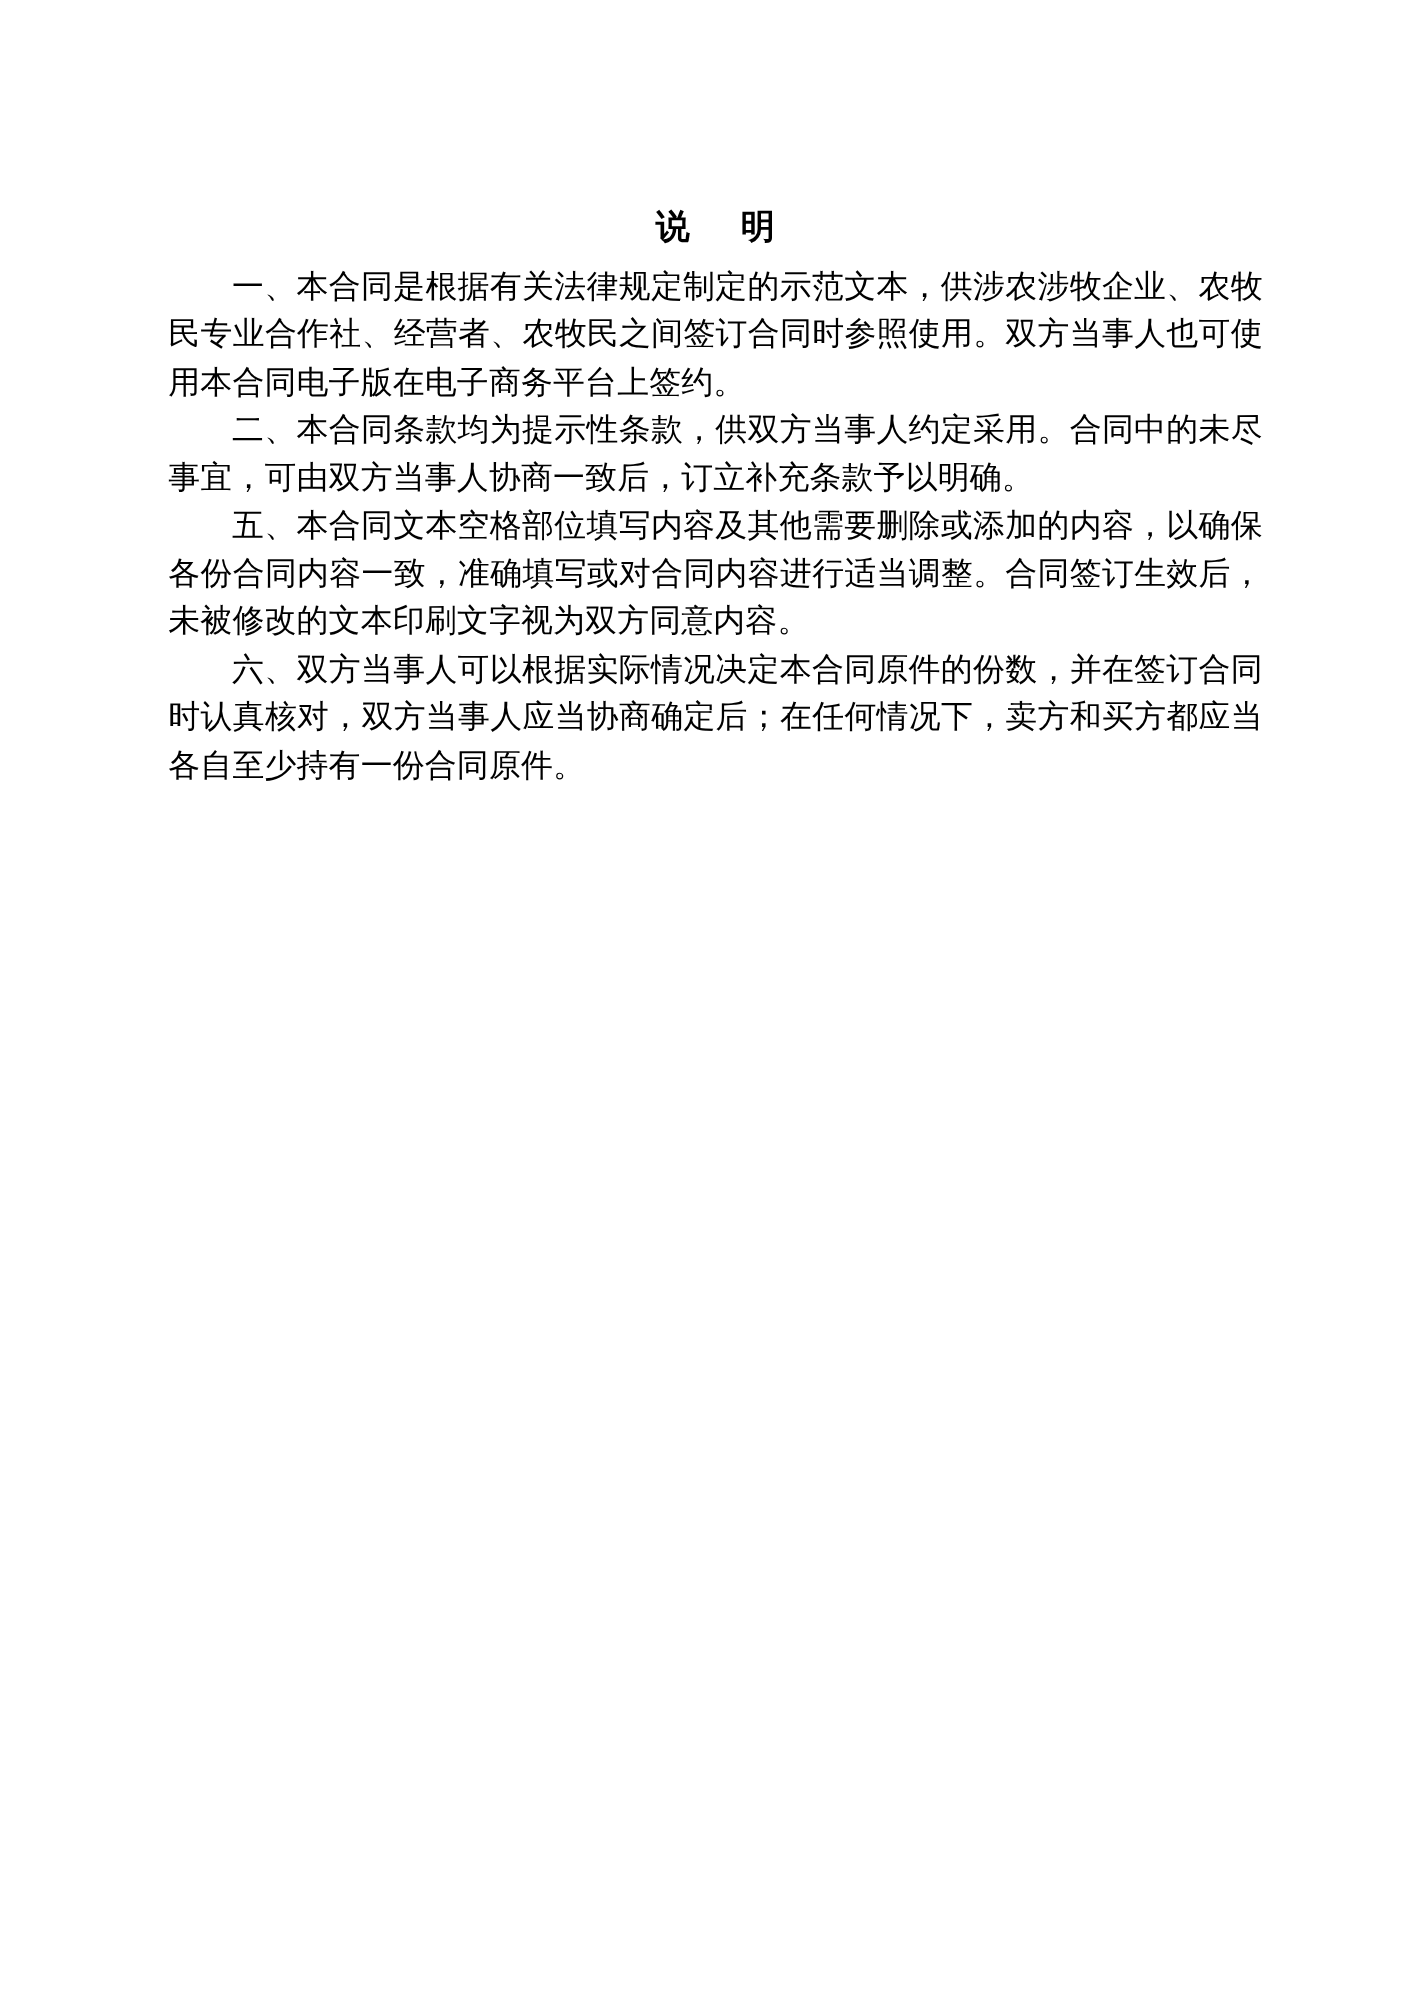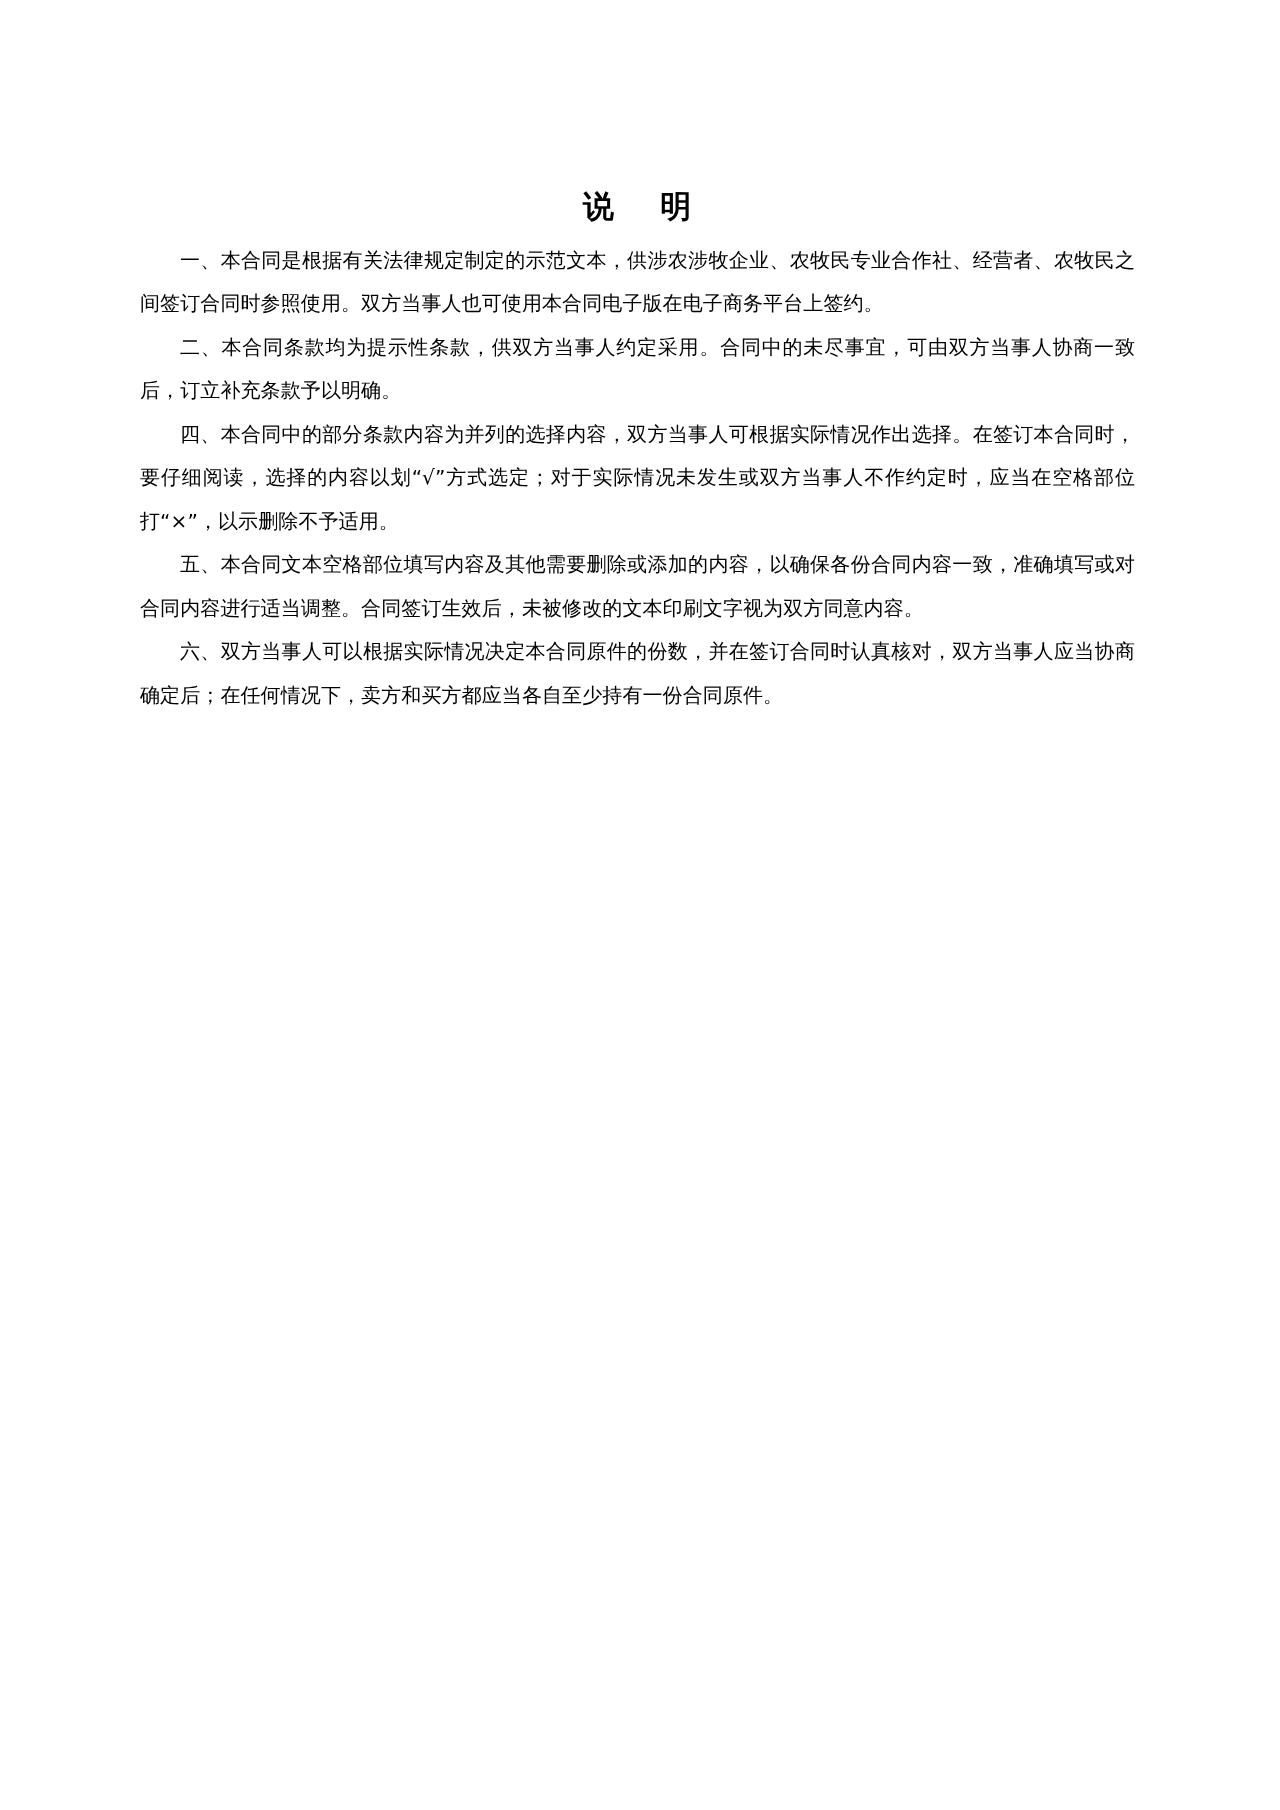--- a/index.html
+++ b/index.html
@@ -16,35 +16,35 @@
   }
   .page {
     position: relative;
     width: 1280px;
     height: 1810px;
     background: #ffffff;
     box-sizing: border-box;
   }
   .content {
     position: absolute;
-    left: 140px;
+    left: 153px;
     top: 186px;
     width: 995px;
   }
   .doc-title {
     text-align: center;
     font-size: 31px;
     font-weight: 700;
     letter-spacing: 0.02em;
     line-height: 1.35;
     margin: 0 0 11px 0;
     white-space: pre;
   }
   .para {
-    font-size: 20px;
+    font-size: 29px;
     line-height: 43.5px;
     text-align: justify;
     text-align-last: left;
     text-justify: inter-character;
     text-indent: 2em;
     margin: 0;
     letter-spacing: 0.005em;
     word-break: break-all;
     hanging-punctuation: allow-end;
   }
@@ -55,20 +55,19 @@
 <div class="page">
   <div class="content">
 
     <h1 class="doc-title">说    明</h1>
 
     <p class="para">一、本合同是根据有关法律规定制定的示范文本，供涉农涉牧企业、农牧民专业合作社、经营者、农牧民之间签订合同时参照使用。双方当事人也可使用本合同电子版在电子商务平台上签约。</p>
 
     <p class="para">二、本合同条款均为提示性条款，供双方当事人约定采用。合同中的未尽事宜，可由双方当事人协商一致后，订立补充条款予以明确。</p>
 
 
-    <p class="para">四、本合同中的部分条款内容为并列的选择内容，双方当事人可根据实际情况作出选择。在签订本合同时，要仔细阅读，选择的内容以划“√”方式选定；对于实际情况未发生或双方当事人不作约定时，应当在空格部位打“×”，以示删除不予适用。</p>
 
     <p class="para">五、本合同文本空格部位填写内容及其他需要删除或添加的内容，以确保各份合同内容一致，准确填写或对合同内容进行适当调整。合同签订生效后，未被修改的文本印刷文字视为双方同意内容。</p>
 
     <p class="para">六、双方当事人可以根据实际情况决定本合同原件的份数，并在签订合同时认真核对，双方当事人应当协商确定后；在任何情况下，卖方和买方都应当各自至少持有一份合同原件。</p>
 
   </div>
 </div>
 
 </body></html>

